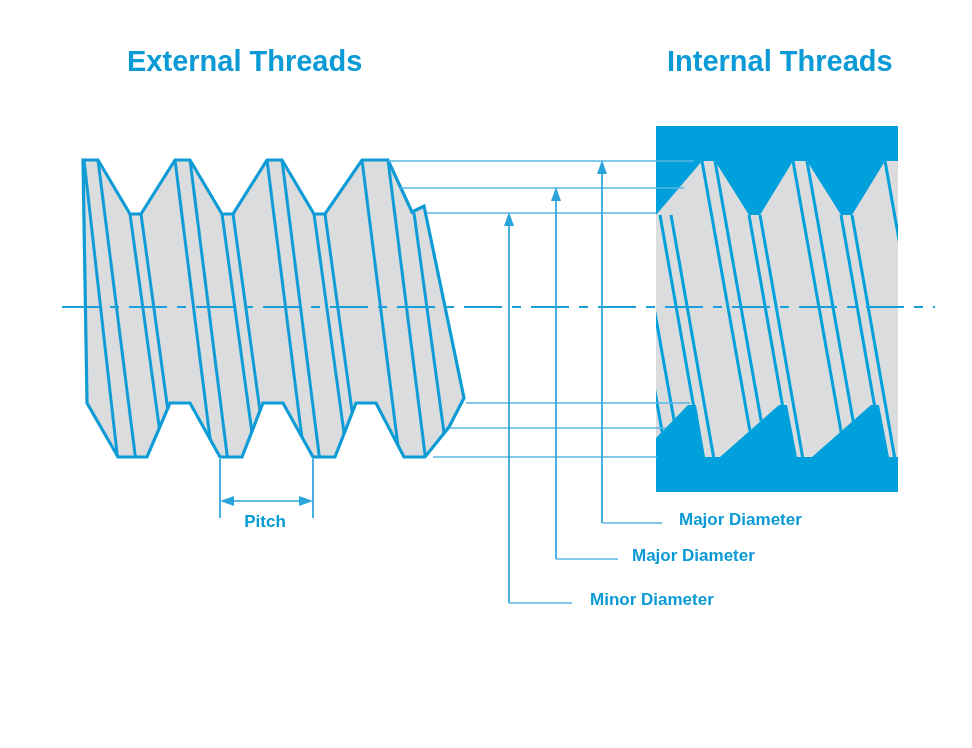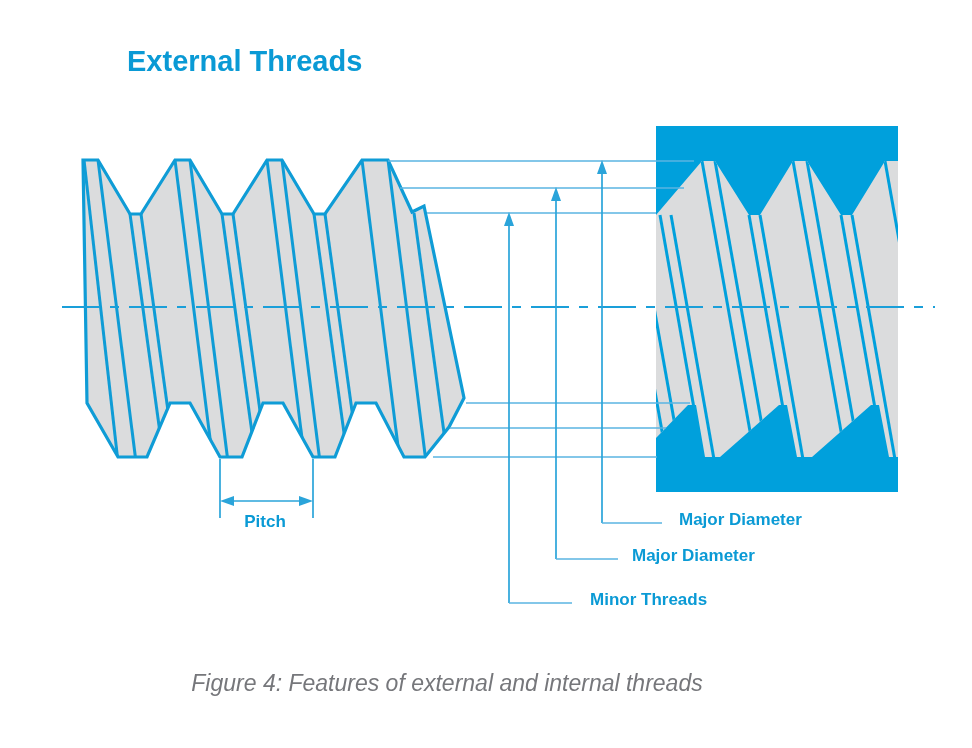--- a/index.html
+++ b/index.html
@@ -134,23 +134,23 @@
         <line x1="313" y1="459" x2="313" y2="518" stroke="#2aa4da" stroke-width="1.7"></line>
         <line x1="230" y1="501" x2="303" y2="501" stroke="#2aa4da" stroke-width="1.7"></line>
         <path d="M220,501 L234,496 L234,506 Z" fill="#2aa4da"></path>
         <path d="M313,501 L299,496 L299,506 Z" fill="#2aa4da"></path>
       </g>
     </g>
   </svg>
 
   <div class="title" style="left:127px;top:45px;">External Threads</div>
 
+  <div class="title" style="left:667px;top:45px;">Internal Threads</div>
 
   <div class="dim-label centered" style="left:265px;top:512px;">Pitch</div>
 
   <div class="dim-label" style="left:679px;top:510px;">Major Diameter</div>
 
   <div class="dim-label" style="left:632px;top:546px;">Major Diameter</div>
 
-  <div class="dim-label" style="left:590px;top:590px;">Minor Threads</div>
+  <div class="dim-label" style="left:590px;top:590px;">Minor Diameter</div>
 
-  <div class="caption" style="left:447px;top:670px;">Figure 4: Features of external and internal threads</div>
 </div>
 
 </body></html>

